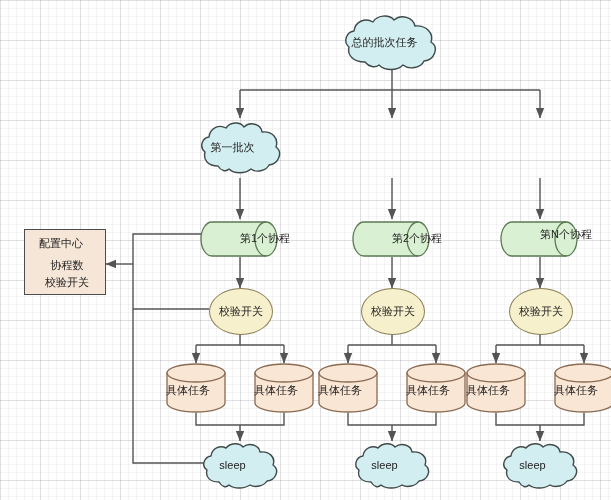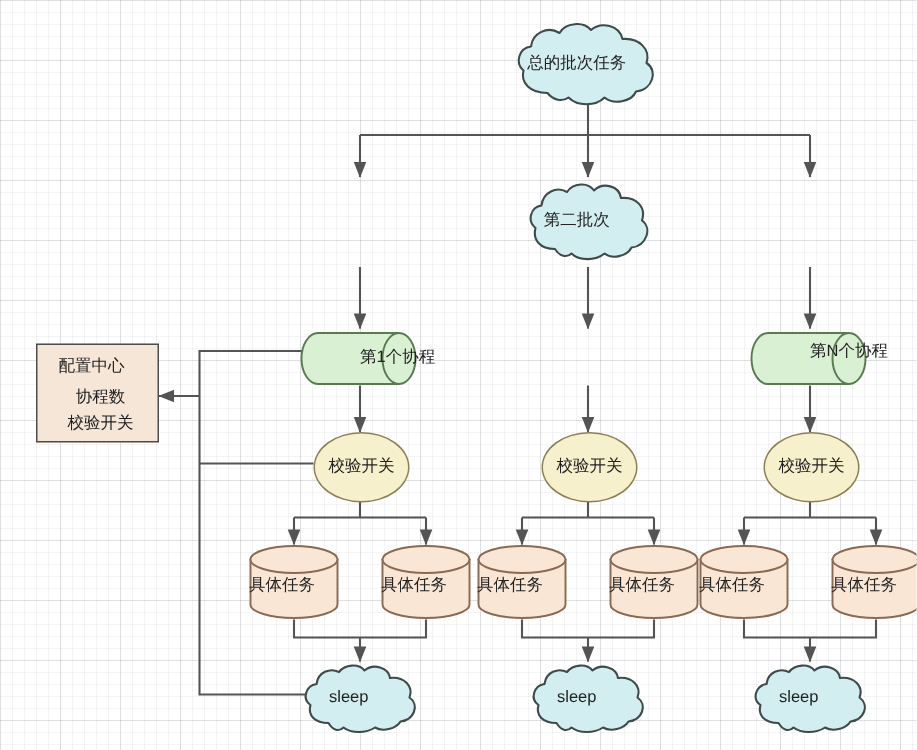--- a/index.html
+++ b/index.html
@@ -107,40 +107,47 @@
   <div class="cloud" style="left:341px;top:14px;width:102px;height:58px;">
     <svg viewBox="0 0 102 58" width="102" height="58">
       <path d="M24,48 C12,48 6,41 8,33 C2,28 5,18 13,17 C14,8 24,3 32,8
                C36,1 48,0 53,6 C60,0 72,3 74,12 C85,11 93,19 90,28
                C98,33 94,46 83,47 C80,54 68,56 62,51
                C56,57 44,57 38,51 C34,54 28,53 24,48 Z" fill="#d3eef0" stroke="#3f4a4a" stroke-width="1.4" stroke-linejoin="round"></path>
     </svg>
     <div class="node-label">总的批次任务</div>
   </div>
 
-
-  <div class="cloud" style="left:350px;top:120px;width:84px;height:56px;">
+  <div class="cloud" style="left:198px;top:120px;width:84px;height:56px;">
     <svg viewBox="0 0 84 56" width="84" height="56">
       <path d="M20,46 C10,46 5,40 7,32 C1,27 4,18 11,17 C12,8 21,4 28,8
                C32,2 42,1 46,7 C52,1 63,4 64,12 C74,11 81,18 78,27
                C85,32 81,44 71,45 C68,51 58,53 53,49
                C47,54 36,54 31,49 C28,52 23,51 20,46 Z" fill="#d3eef0" stroke="#3f4a4a" stroke-width="1.4" stroke-linejoin="round"></path>
     </svg>
-    <div class="node-label">第二批次</div>
-  </div>
+    <div class="node-label">第一批次</div>
+  </div>
+
 
 
   <div class="hcyl" style="left:200px;top:221px;width:80px;height:36px;">
     <svg viewBox="0 0 80 36" width="80" height="36">
       <path d="M12,1 L66,1 A11,17 0 0 1 66,35 L12,35 A11,17 0 0 1 12,1 Z" fill="#d9f0d3" stroke="#5a7a52" stroke-width="1.3"></path>
       <path d="M66,1 A11,17 0 0 0 66,35" fill="none" stroke="#5a7a52" stroke-width="1.3"></path>
     </svg>
     <div class="node-label">第1个协程</div>
   </div>
 
+  <div class="hcyl" style="left:352px;top:221px;width:80px;height:36px;">
+    <svg viewBox="0 0 80 36" width="80" height="36">
+      <path d="M12,1 L66,1 A11,17 0 0 1 66,35 L12,35 A11,17 0 0 1 12,1 Z" fill="#d9f0d3" stroke="#5a7a52" stroke-width="1.3"></path>
+      <path d="M66,1 A11,17 0 0 0 66,35" fill="none" stroke="#5a7a52" stroke-width="1.3"></path>
+    </svg>
+    <div class="node-label">第2个协程</div>
+  </div>
 
   <div class="hcyl" style="left:500px;top:221px;width:80px;height:28px;">
     <svg viewBox="0 0 80 36" width="80" height="36">
       <path d="M12,1 L66,1 A11,17 0 0 1 66,35 L12,35 A11,17 0 0 1 12,1 Z" fill="#d9f0d3" stroke="#5a7a52" stroke-width="1.3"></path>
       <path d="M66,1 A11,17 0 0 0 66,35" fill="none" stroke="#5a7a52" stroke-width="1.3"></path>
     </svg>
     <div class="node-label">第N个协程</div>
   </div>
 
   <div class="circ" style="left:209px;top:288px;width:62px;height:45px;">

